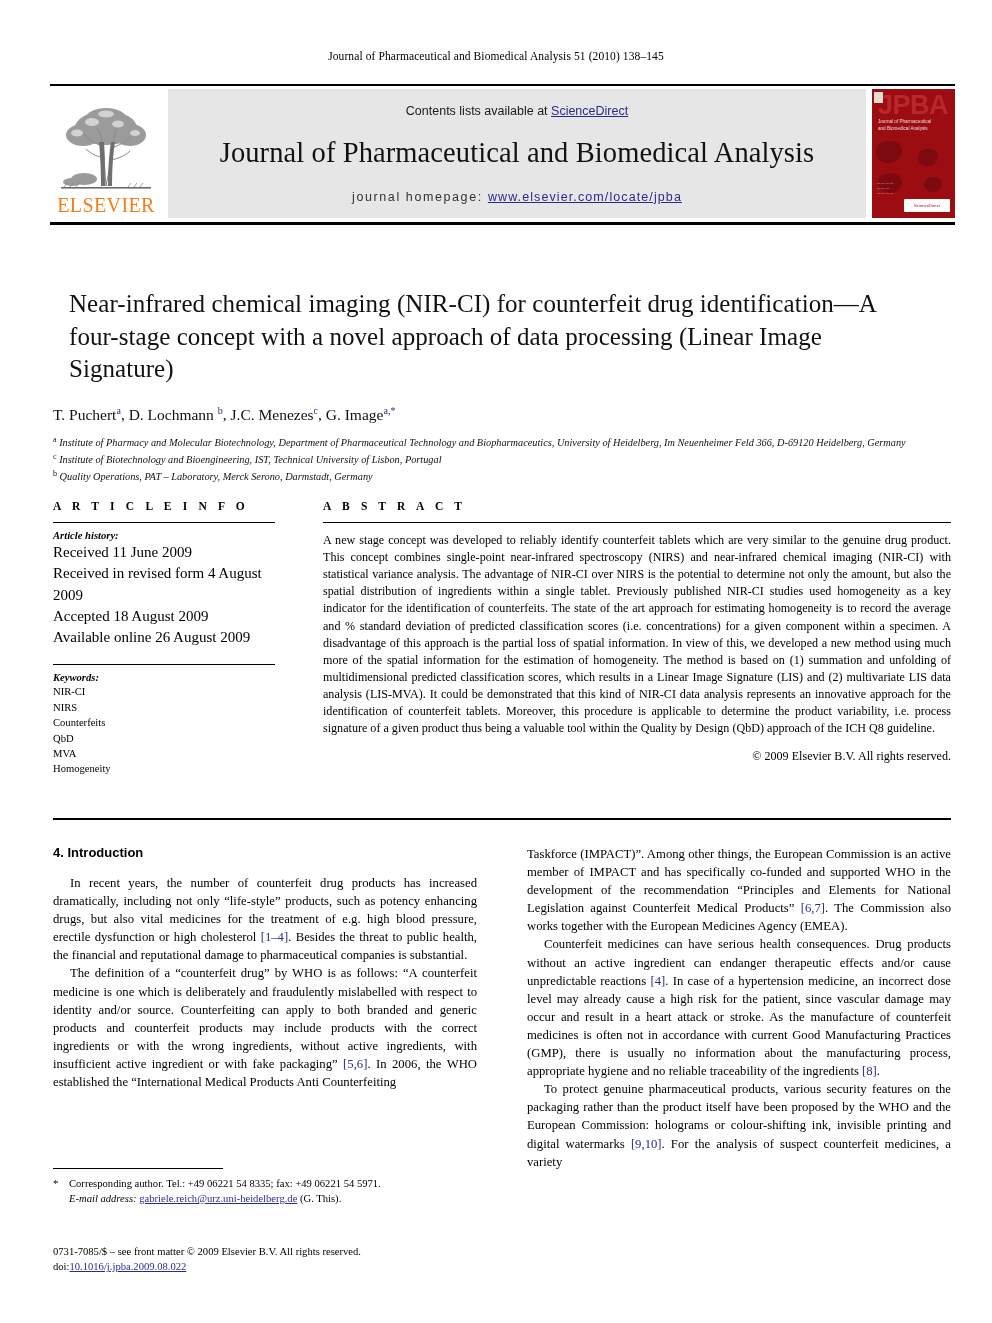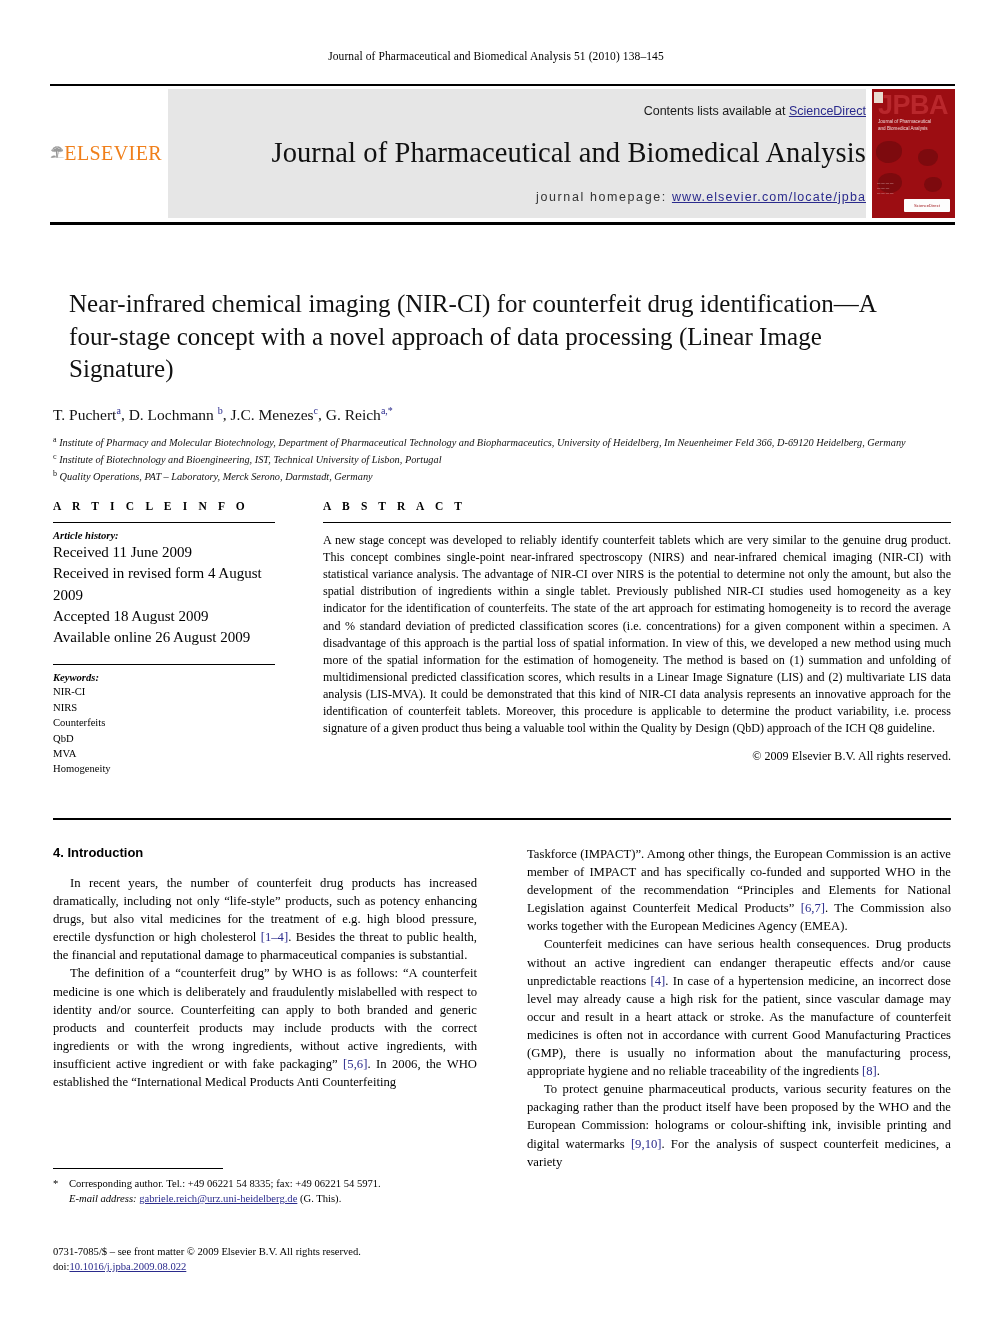--- a/index.html
+++ b/index.html
@@ -48,41 +48,41 @@
     display: flex;
     flex-direction: row;
     align-items: stretch;
     height: 129px;
     padding-top: 3px;
   }
   .elsevier-logo {
     width: 112px;
     flex: 0 0 112px;
     display: flex;
-    flex-direction: row;
+    flex-direction: column;
     align-items: center;
     justify-content: flex-end;
     padding-bottom: 3px;
   }
   .tree-svg { display:block; }
   .elsevier-word {
     font-family: "Liberation Serif", serif;
     font-size: 20px;
     letter-spacing: 0.4px;
     color: #F07F1A;
     line-height: 1;
     margin-top: 1px;
   }
   .journal-band {
     flex: 1 1 auto;
     background: #e6e6e6;
     margin: 0 6px 0 6px;
     display: flex;
     flex-direction: column;
-    align-items: flex-end;
+    align-items: center;
     justify-content: center;
     text-align: center;
   }
   .contents-line {
     font-family: "Liberation Sans", sans-serif;
     font-size: 12.5px;
     color: #1a1a1a;
     margin-top: 4px;
   }
   .sciencedirect {
@@ -384,21 +384,21 @@
       </div>
 
     </div>
   </div>
   <div class="masthead-rule"></div>
 
   <div class="title-block">
     <h1 class="article-title">Near-infrared chemical imaging (NIR-CI) for counterfeit drug identification—A four-stage concept with a novel approach of data processing (Linear Image Signature)</h1>
 
     <div class="authors">
-      <span>T. Puchert</span><sup>a</sup>, <span>D. Lochmann</span> <sup>b</sup>, <span>J.C. Menezes</span><sup>c</sup>, <span>G. Reich</span><sup>a,*</sup>
+      <span>T. Puchert</span><sup>a</sup>, <span>D. Lochmann</span> <sup>b</sup>, <span>J.C. Menezes</span><sup>c</sup>, <span>G. Image</span><sup>a,*</sup>
     </div>
 
     <div class="affils">
       <div><sup>a</sup> <span>Institute of Pharmacy and Molecular Biotechnology, Department of Pharmaceutical Technology and Biopharmaceutics, University of Heidelberg, Im Neuenheimer Feld 366, D-69120 Heidelberg, Germany</span></div>
       <div><sup>c</sup> <span>Institute of Biotechnology and Bioengineering, IST, Technical University of Lisbon, Portugal</span></div>
       <div><sup>b</sup> <span>Quality Operations, PAT – Laboratory, Merck Serono, Darmstadt, Germany</span></div>
     </div>
   </div>
 
   <div class="infoabs">

